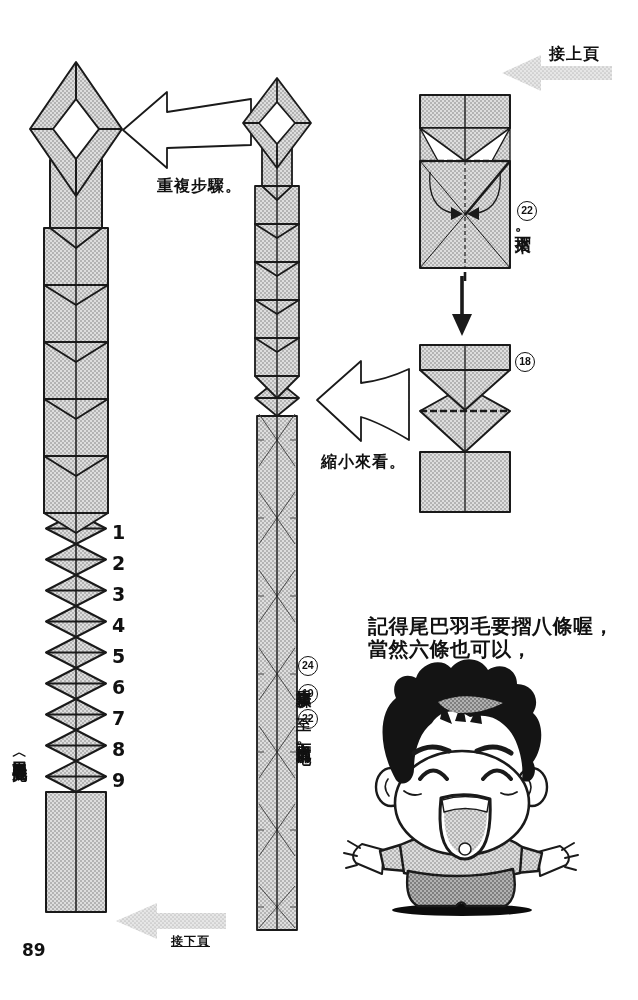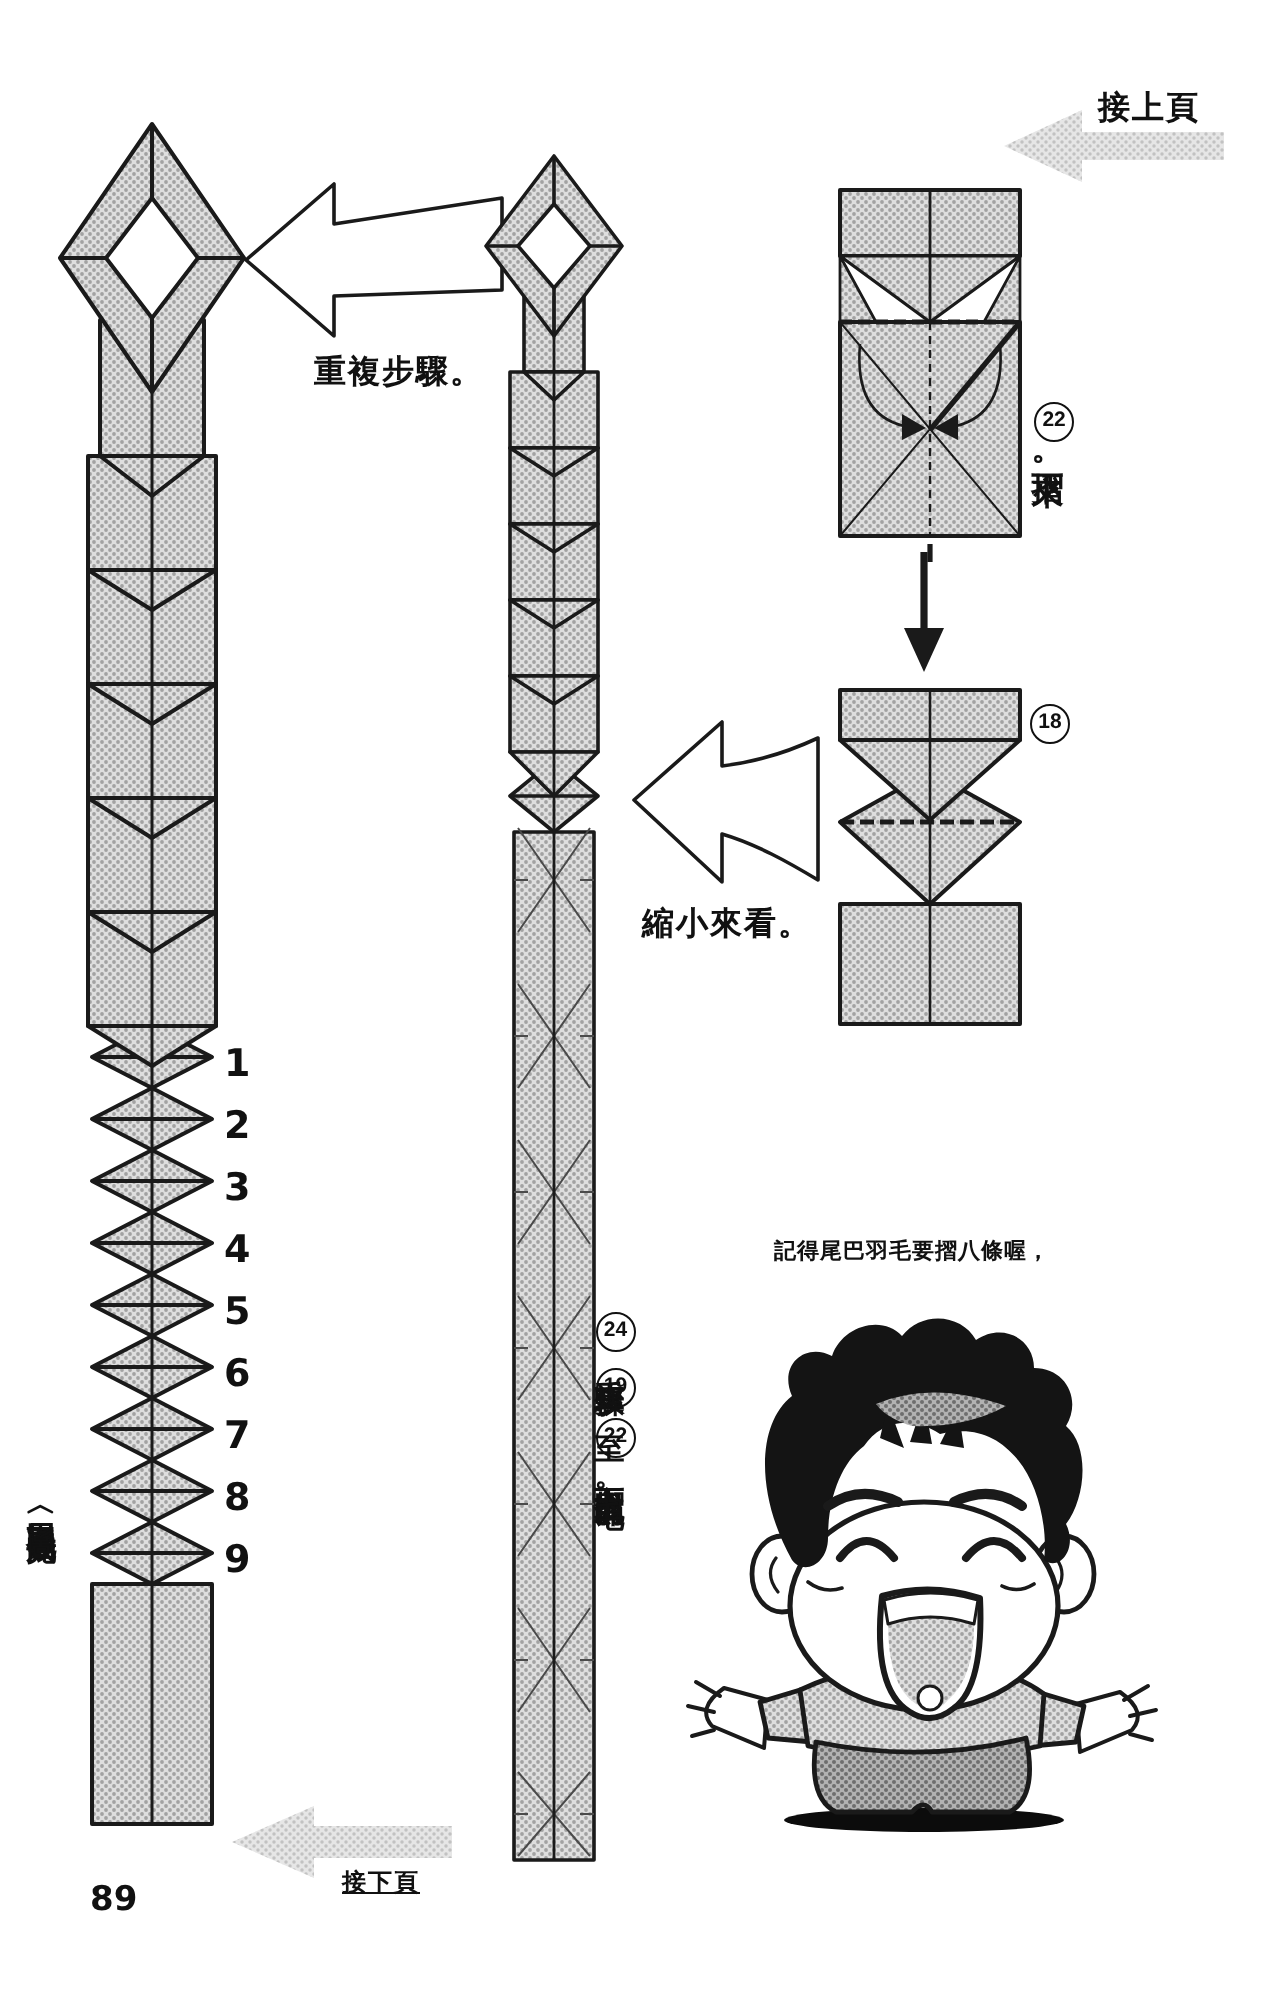--- a/index.html
+++ b/index.html
@@ -30,21 +30,21 @@
     line-height:17px;text-align:center;
     letter-spacing:0;
     margin:2px 0;
     vertical-align:middle;
   }
   .segnum{
     position:absolute;left:112px;
     font-size:19px;font-weight:700;
     font-family:"DejaVu Sans", sans-serif;
   }
-  .speech-line{font-size:11px;font-weight:700;line-height:23px;letter-spacing:0.5px;margin-left:19px;}
+  .speech-line{font-size:20px;font-weight:700;line-height:23px;letter-spacing:0.5px;}
   .pagenum{font-size:17px;font-weight:700;font-family:"DejaVu Sans", sans-serif;}
 </style>
 </head>
 <body>
 
 <div class="page">
 
   <svg class="art" width="638" height="1000" viewBox="0 0 638 1000">
     <defs>
       <pattern id="tone" width="4" height="4" patternUnits="userSpaceOnUse">
@@ -273,19 +273,20 @@
   <div class="segnum" style="top:707px">7</div>
   <div class="segnum" style="top:738px">8</div>
   <div class="segnum" style="top:769px">9</div>
 
   <div class="txt vert" style="left:12px;top:748px;font-size:15px;font-weight:600;">〈尾巴羽毛完成圖〉</div>
 
   <div class="txt vert" style="left:296px;top:654px;font-size:15px;font-weight:600;"><span class="circ">24</span><span>重複步驟</span><span class="circ">19</span><span>至</span><span class="circ">22</span><span>向下摺出九節羽毛。</span></div>
 
   <div class="txt" style="left:368px;top:615px;">
     <div class="speech-line">記得尾巴羽毛要摺八條喔，</div>
+    <div class="speech-line">當然六條也可以，</div>
   </div>
 
   <div class="txt cjk" style="left:171px;top:933px;font-size:12px;text-decoration:underline;">接下頁</div>
 
-  <div class="txt pagenum" style="left:22px;top:940px;margin-left:23px;">89</div>
+  <div class="txt pagenum" style="left:22px;top:940px;">89</div>
 
 </div>
 
 </body></html>

